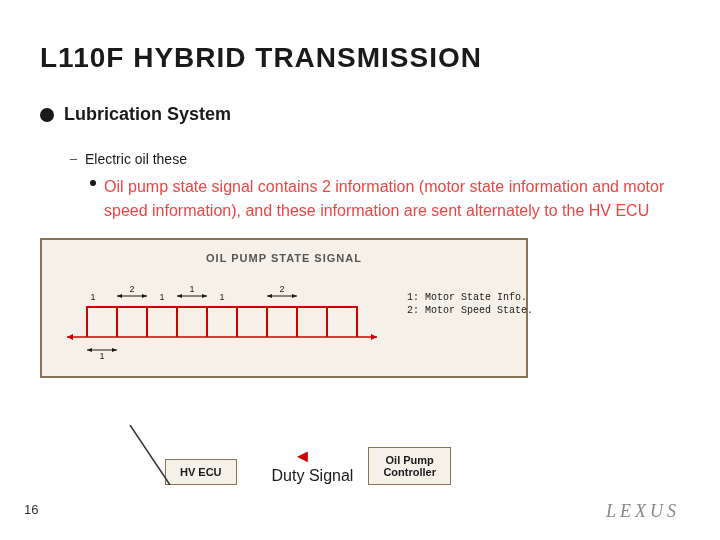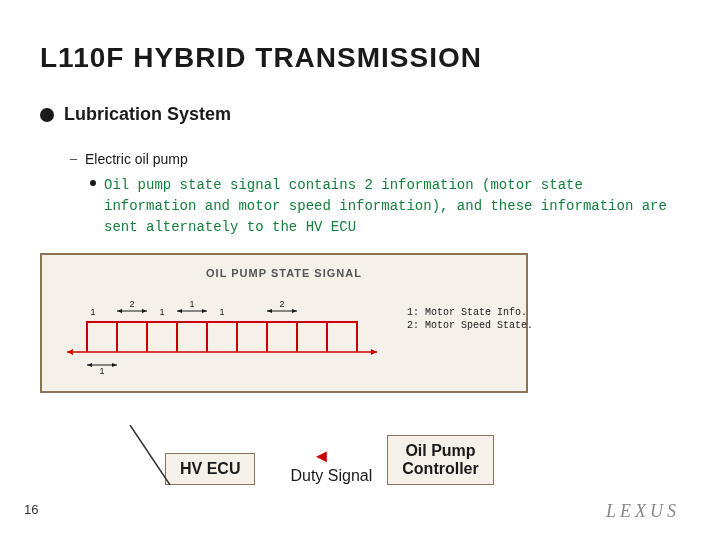--- a/index.html
+++ b/index.html
@@ -70,23 +70,23 @@
     .bullet-dot-small {
       width: 6px;
       height: 6px;
       background: #1a1a1a;
       border-radius: 50%;
       margin-right: 8px;
       margin-top: 5px;
       flex-shrink: 0;
     }
     .bullet-text {
-      font-size: 14px;
-      color: #15803d;
-      font-family: Liberation Mono, monospace;
+      font-size: 16px;
+      color: #ef4444;
+      font-family: Liberation Sans, sans-serif;
       line-height: 1.5;
     }
     .diagram-box {
       border: 2px solid #8B7355;
       background: #f5f0e8;
       margin: 15px 0 15px 0;
       padding: 12px 15px 10px 15px;
       position: relative;
       width: 488px;
     }
@@ -115,21 +115,21 @@
       margin-top: 20px;
     }
     .signal-legend div {
       margin-bottom: 2px;
       font-family: Liberation Mono, monospace;
     }
     .flow-box {
       border: 1.5px solid #8B7355;
       background: #f5f0e8;
       padding: 6px 14px;
-      font-size: 16px;
+      font-size: 11px;
       font-family: Arial, sans-serif;
       font-weight: bold;
       text-align: center;
       color: #1a1a1a;
     }
     .flow-label {
       font-size: 16px;
       font-family: Arial, sans-serif;
       color: #1a1a1a;
       text-align: center;
@@ -160,21 +160,21 @@
 
   <div class="title">L110F HYBRID TRANSMISSION</div>
 
   <div class="section-header">
     <div class="bullet-dot"></div>
     <span class="section-title">Lubrication System</span>
   </div>
 
   <div class="sub-item">
     <span class="dash">–</span>
-    <span class="sub-label">Electric oil pump</span>
+    <span class="sub-label">Electric oil these</span>
   </div>
 
   <div class="bullet-item">
     <div class="bullet-dot-small"></div>
     <span class="bullet-text">Oil pump state signal contains 2 information (motor state information and motor speed information), and these information are sent alternately to the HV ECU</span>
   </div>
 
   <div class="diagram-box">
     <div class="diagram-title">OIL PUMP STATE SIGNAL</div>
     <div class="signal-area">

